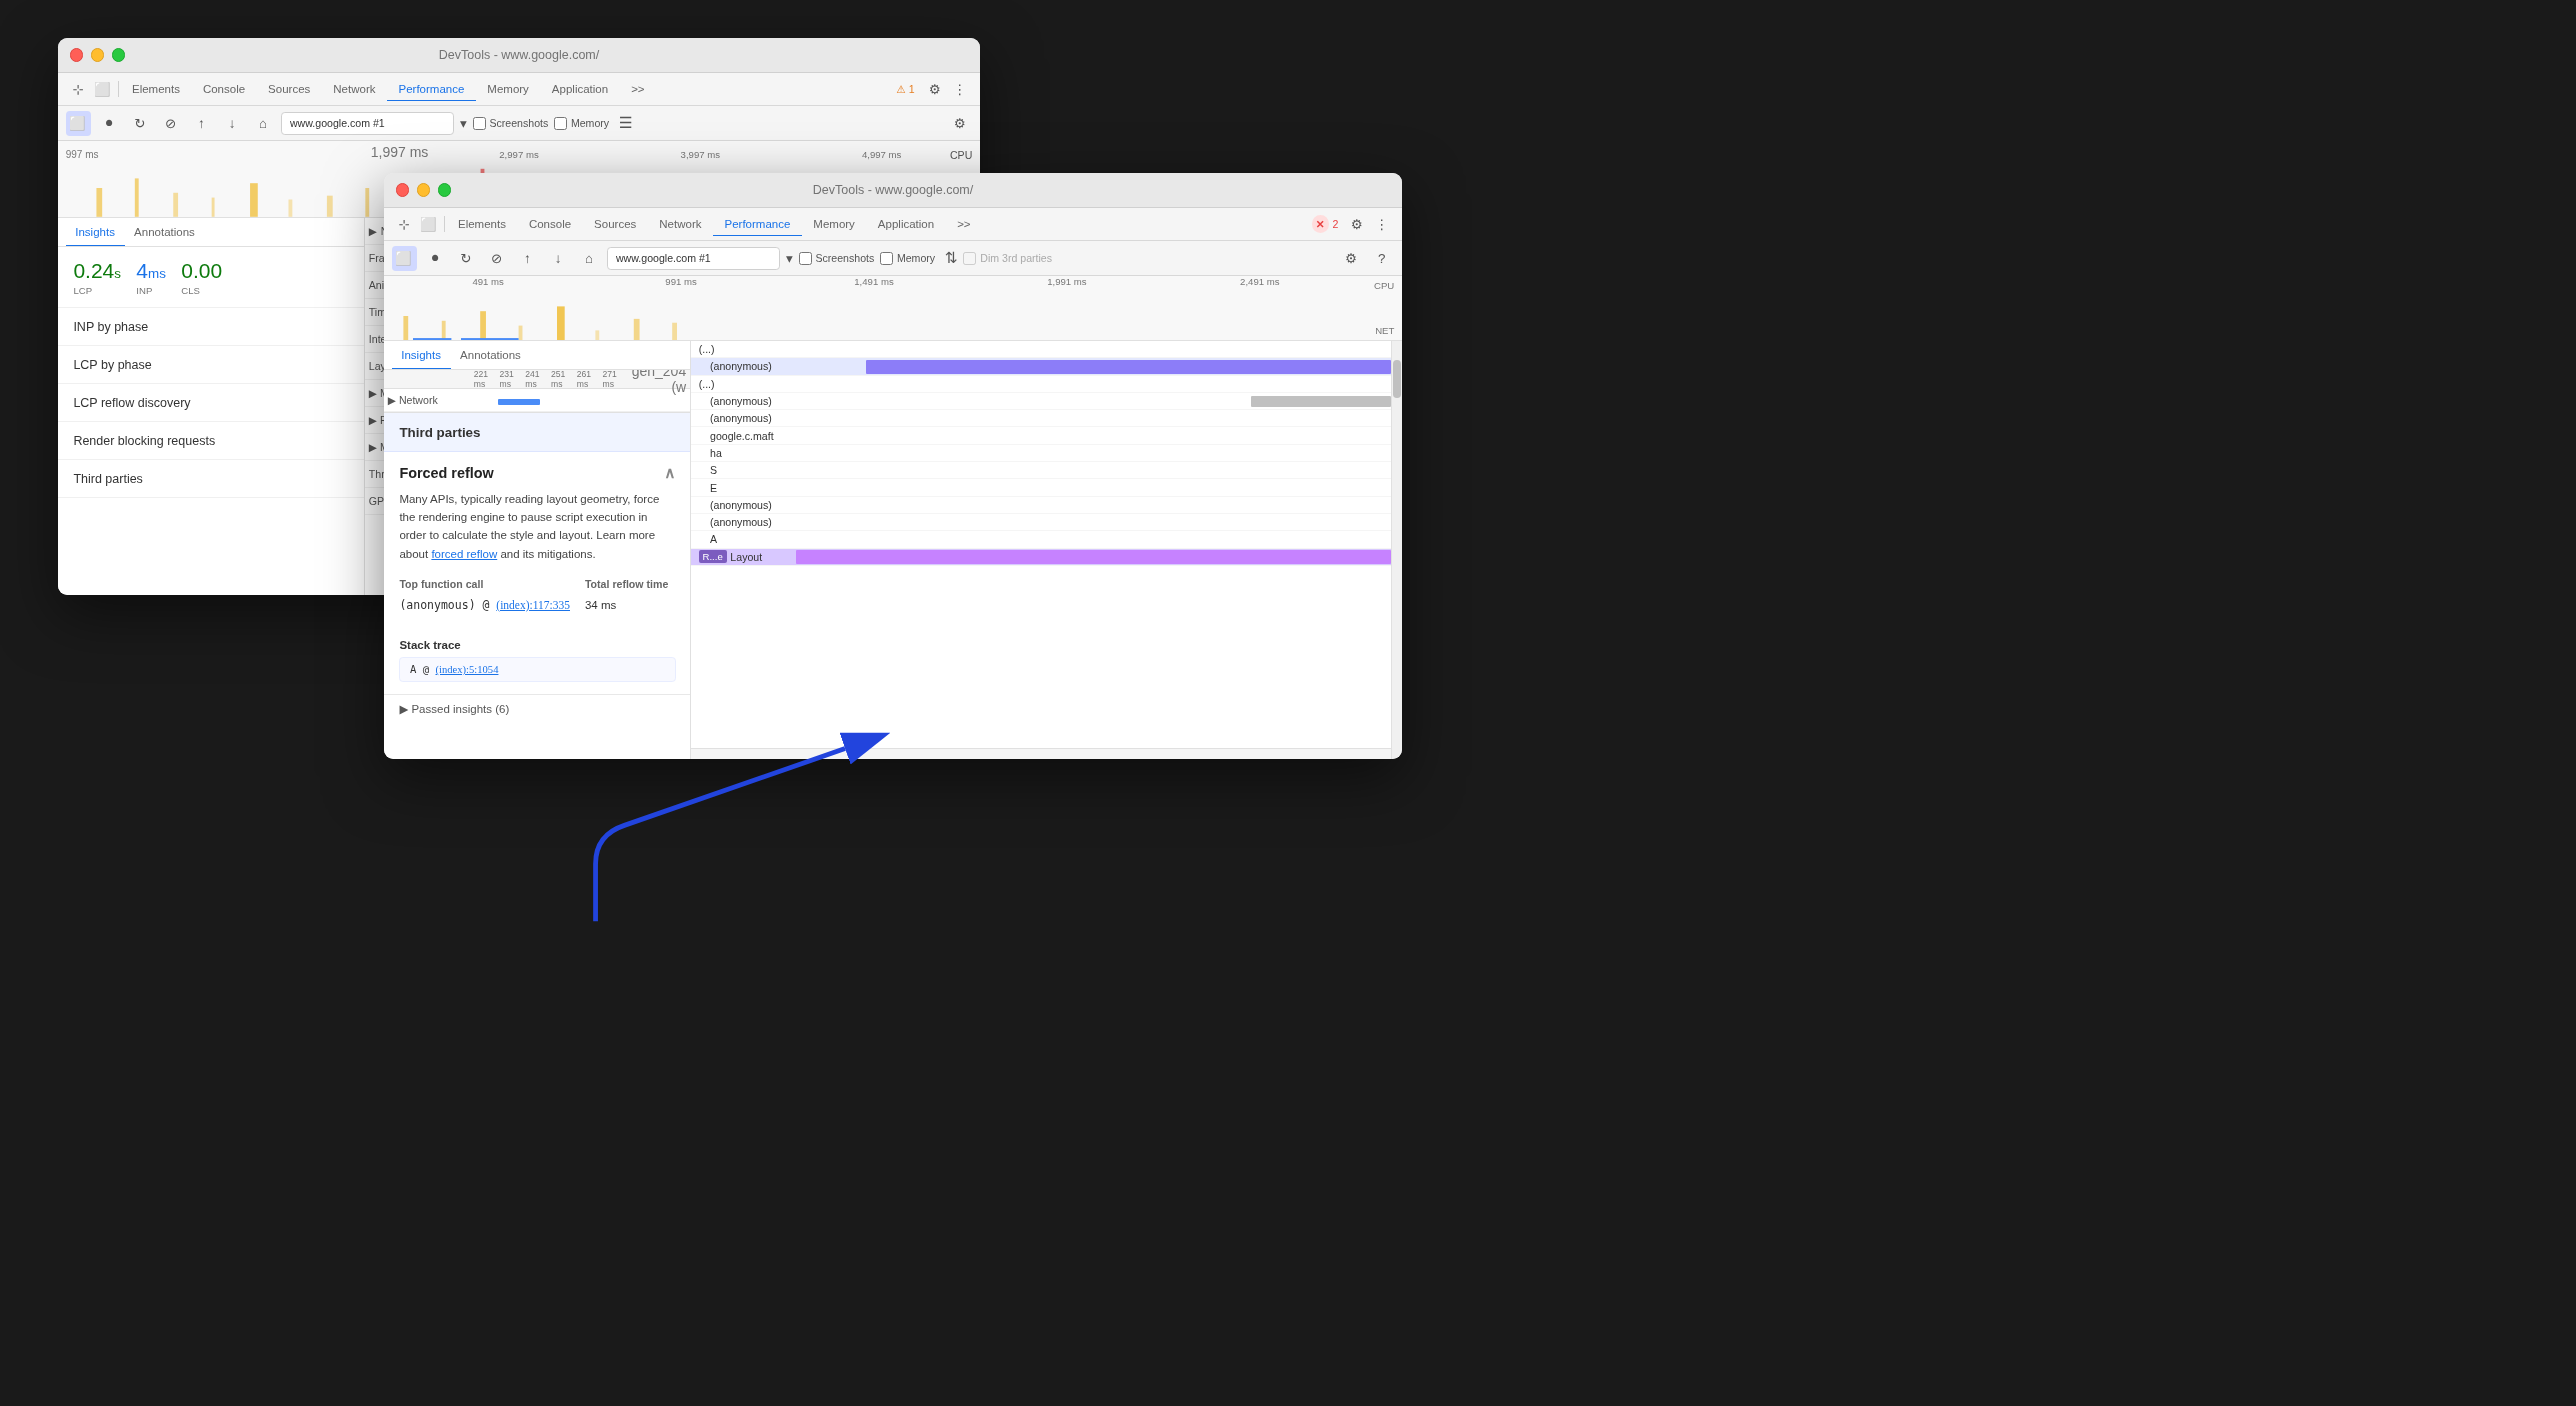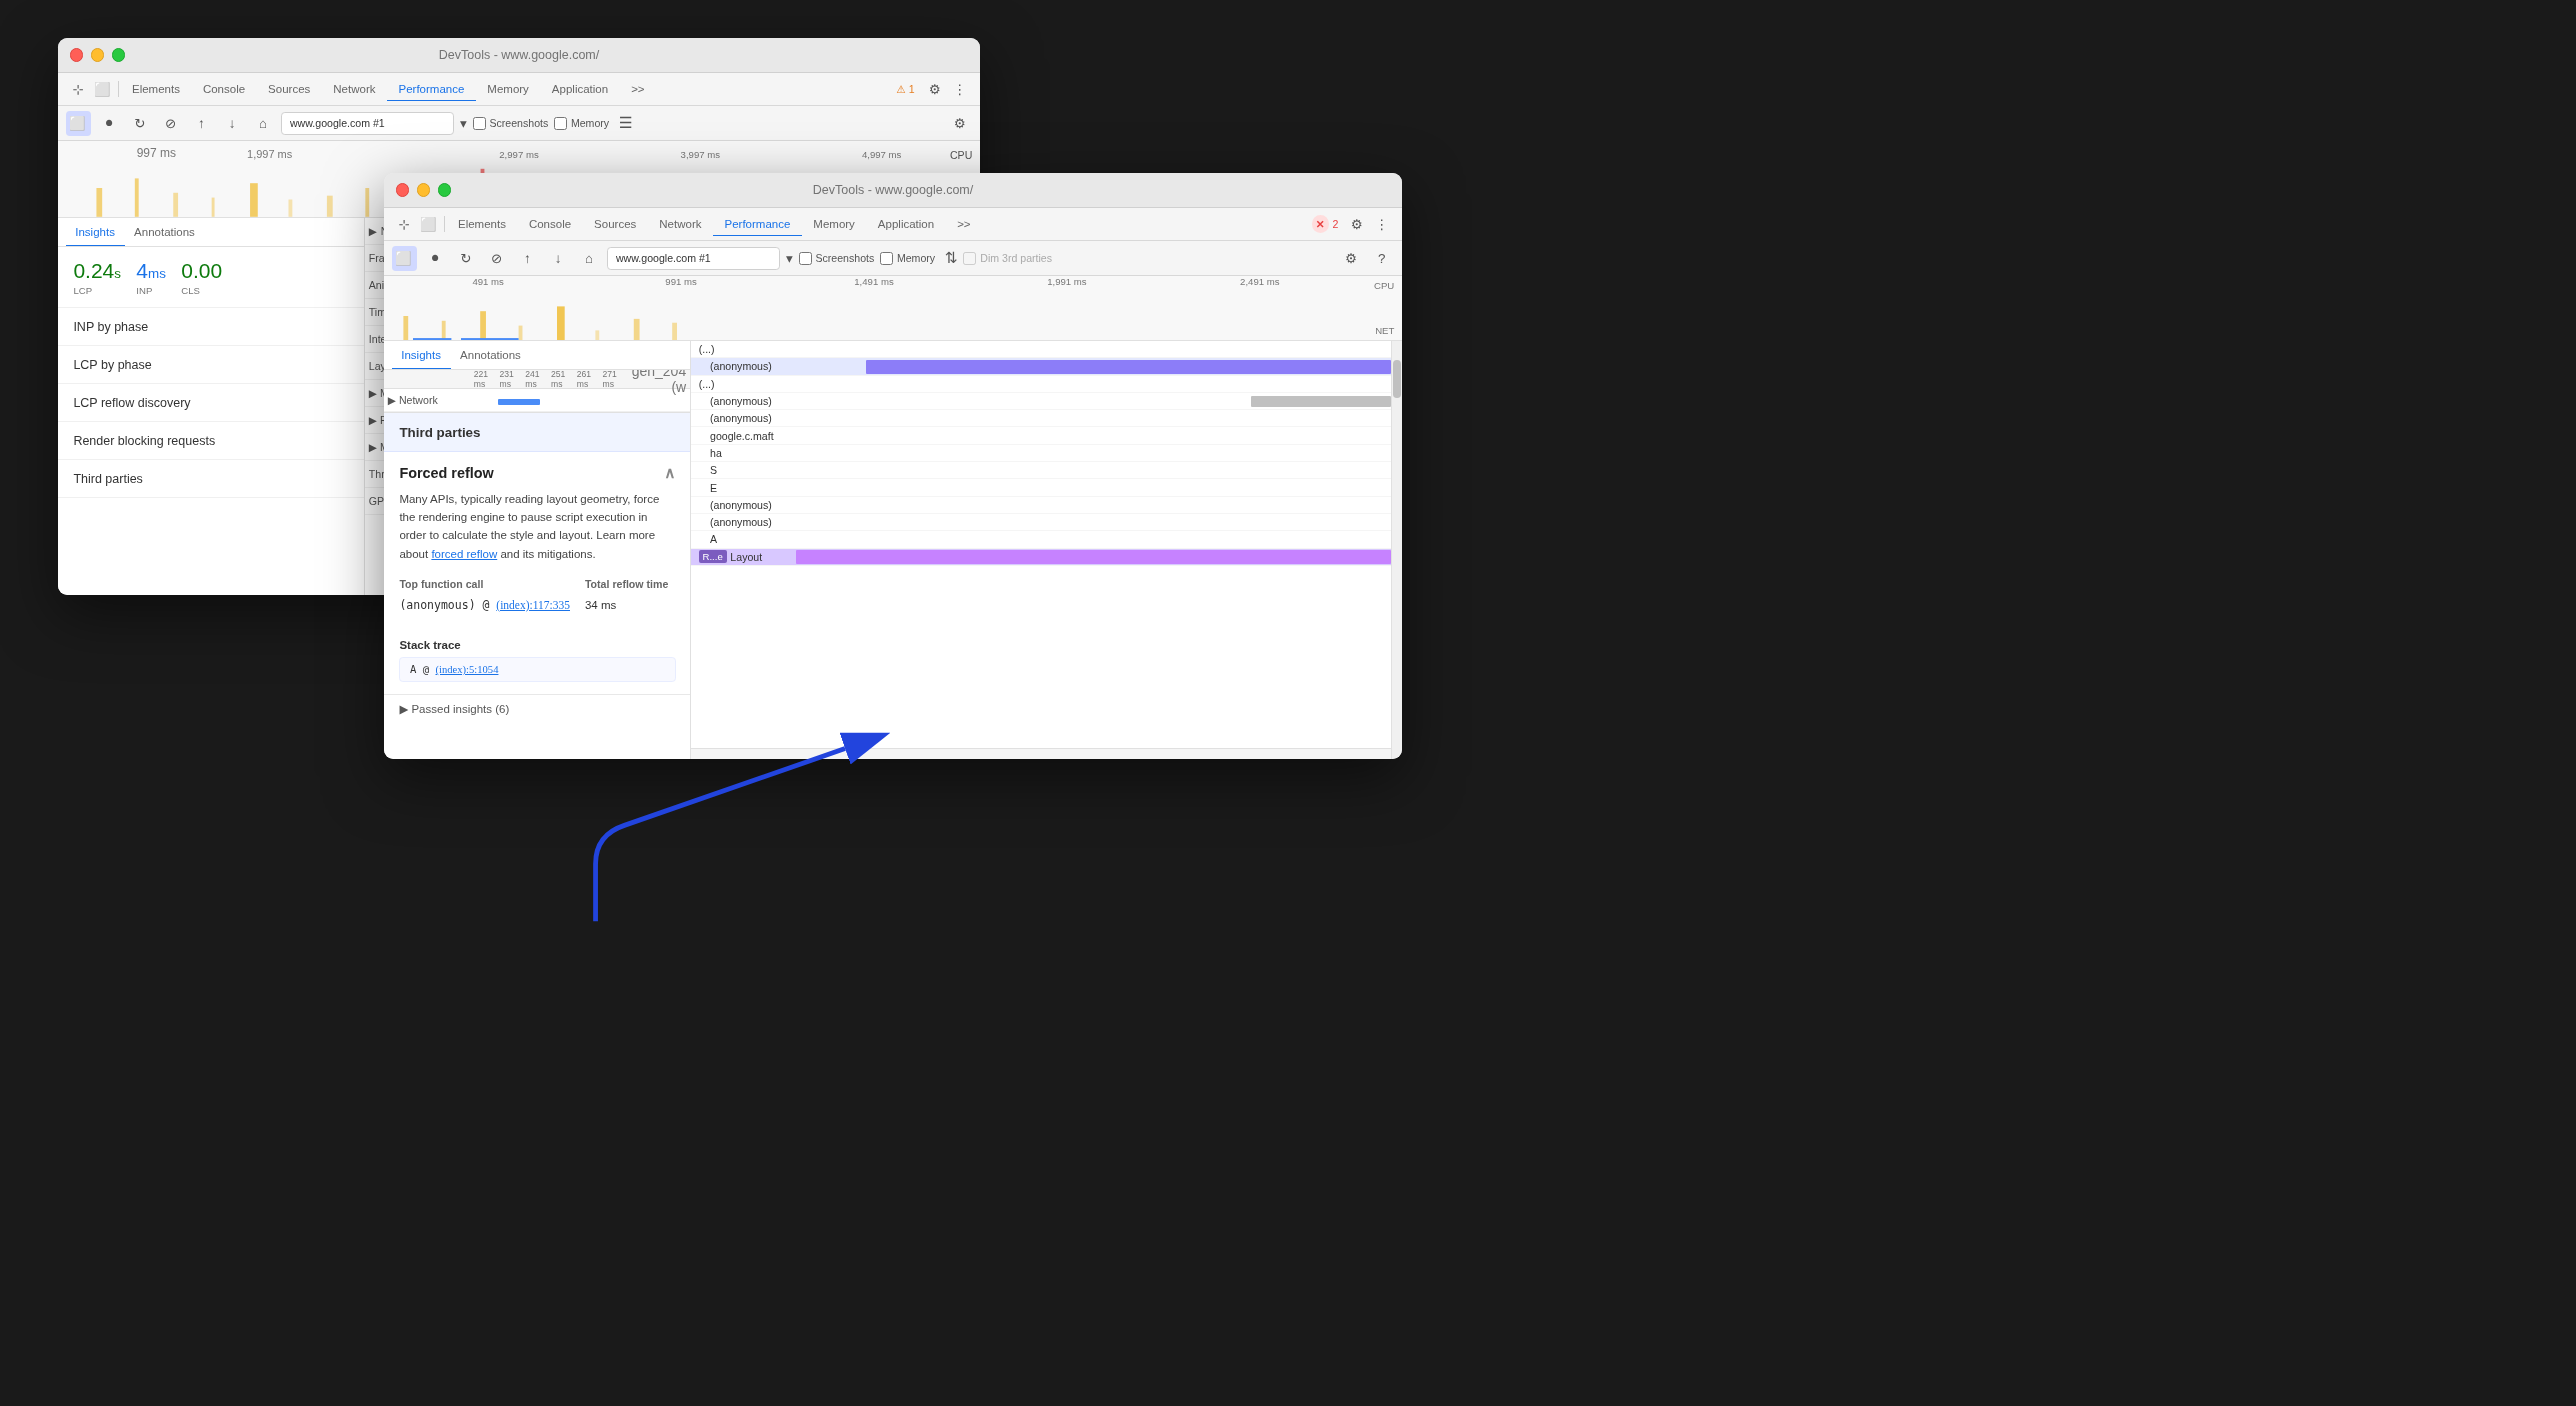--- a/index.html
+++ b/index.html
@@ -553,22 +553,22 @@
     </label>
     <span style="font-size:15.4px;margin-left:3.8px;color:#555;">☰</span>
     <div style="flex:1"></div>
     <button class="toolbar-btn">⚙</button>
   </div>
 
   <div class="mini-timeline">
     <div class="cpu-label">CPU</div>
 
     <div style="display:flex;align-items:flex-end;height:19px;padding:0 7.7px;gap:0;position:absolute;top:0;left:0;right:0;">
-      <span style="flex:1;text-align:center;font-size:12px;color:#777;">997 ms</span>
-      <span style="flex:1;text-align:left;font-size:11px;color:#777;">1,997 ms</span>
+      <span style="flex:1;font-size:10px;color:#777;">997 ms</span>
+      <span style="flex:1;text-align:right;font-size:14px;color:#777;">1,997 ms</span>
       <span style="flex:1;text-align:center;font-size:9.6px;color:#777;">2,997 ms</span>
       <span style="flex:1;text-align:center;font-size:9.6px;color:#777;">3,997 ms</span>
       <span style="flex:1;text-align:center;font-size:9.6px;color:#777;">4,997 ms</span>
     </div>
 
     <svg width="100%" height="58" style="position:absolute;bottom:0;left:0;" viewBox="0 0 960 60">
       <rect x="40" y="30" width="6" height="30" fill="#f0c040" opacity="0.7"></rect>
       <rect x="80" y="20" width="4" height="40" fill="#f0c040" opacity="0.7"></rect>
       <rect x="120" y="35" width="5" height="25" fill="#f0c040" opacity="0.5"></rect>
       <rect x="160" y="40" width="3" height="20" fill="#f0c040" opacity="0.5"></rect>

